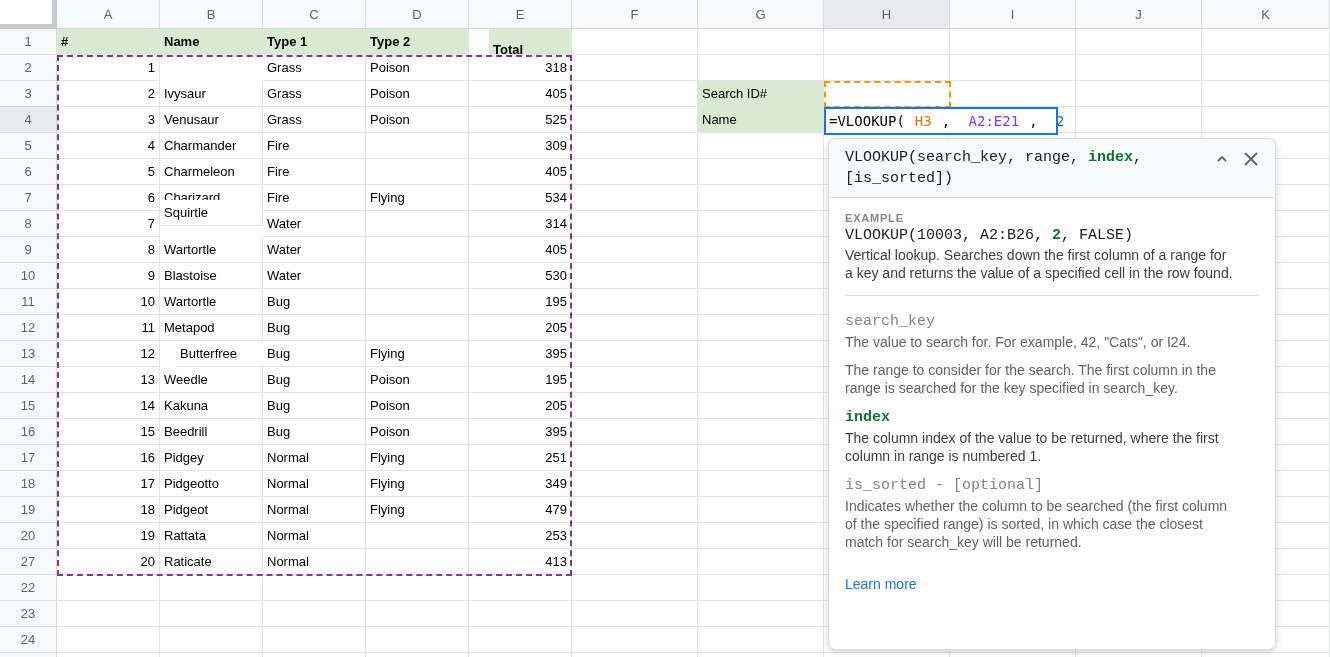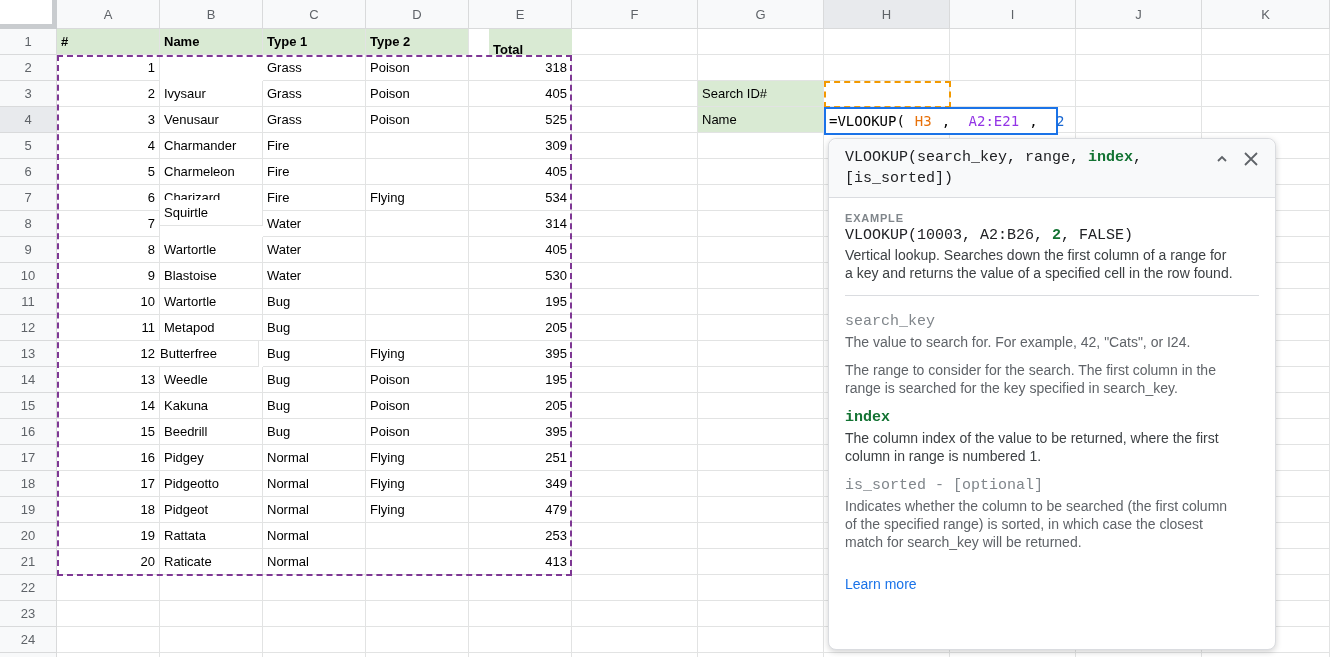--- a/index.html
+++ b/index.html
@@ -71,21 +71,21 @@
       <div class="rowhdr" style="left: 0px; top: 289px; width: 57px; height: 26px;">11</div>
       <div class="rowhdr" style="left: 0px; top: 315px; width: 57px; height: 26px;">12</div>
       <div class="rowhdr" style="left: 0px; top: 341px; width: 57px; height: 26px;">13</div>
       <div class="rowhdr" style="left: 0px; top: 367px; width: 57px; height: 26px;">14</div>
       <div class="rowhdr" style="left: 0px; top: 393px; width: 57px; height: 26px;">15</div>
       <div class="rowhdr" style="left: 0px; top: 419px; width: 57px; height: 26px;">16</div>
       <div class="rowhdr" style="left: 0px; top: 445px; width: 57px; height: 26px;">17</div>
       <div class="rowhdr" style="left: 0px; top: 471px; width: 57px; height: 26px;">18</div>
       <div class="rowhdr" style="left: 0px; top: 497px; width: 57px; height: 26px;">19</div>
       <div class="rowhdr" style="left: 0px; top: 523px; width: 57px; height: 26px;">20</div>
-      <div class="rowhdr" style="left: 0px; top: 549px; width: 57px; height: 26px;">21</div>
+      <div class="rowhdr" style="left: 0px; top: 549px; width: 57px; height: 26px;">27</div>
       <div class="rowhdr" style="left: 0px; top: 575px; width: 57px; height: 26px;">22</div>
       <div class="rowhdr" style="left: 0px; top: 601px; width: 57px; height: 26px;">23</div>
       <div class="rowhdr" style="left: 0px; top: 627px; width: 57px; height: 26px;">24</div>
       <div class="rowhdr" style="left: 0px; top: 653px; width: 57px; height: 26px;"></div>
       <div class="cell green bold" style="left: 57px; top: 29px; width: 103px; height: 26px;">#</div>
       <div class="cell green bold" style="left: 160px; top: 29px; width: 103px; height: 26px;">Name</div>
       <div class="cell green bold" style="left: 263px; top: 29px; width: 103px; height: 26px;">Type 1</div>
       <div class="cell green bold" style="left: 366px; top: 29px; width: 103px; height: 26px;">Type 2</div>
       <div class="cell green bold" style="left: 489px; top: 29px; width: 103px; height: 42px;">Total</div>
       <div class="cell" style="left: 572px; top: 29px; width: 126px; height: 26px;"></div>
@@ -209,21 +209,21 @@
       <div class="cell" style="left: 263px; top: 315px; width: 103px; height: 26px;">Bug</div>
       <div class="cell" style="left: 366px; top: 315px; width: 103px; height: 26px;"></div>
       <div class="cell right" style="left: 469px; top: 315px; width: 103px; height: 26px;">205</div>
       <div class="cell" style="left: 572px; top: 315px; width: 126px; height: 26px;"></div>
       <div class="cell" style="left: 698px; top: 315px; width: 126px; height: 26px;"></div>
       <div class="cell" style="left: 824px; top: 315px; width: 126px; height: 26px;"></div>
       <div class="cell" style="left: 950px; top: 315px; width: 126px; height: 26px;"></div>
       <div class="cell" style="left: 1076px; top: 315px; width: 126px; height: 26px;"></div>
       <div class="cell" style="left: 1202px; top: 315px; width: 128px; height: 26px;"></div>
       <div class="cell right" style="left: 57px; top: 341px; width: 103px; height: 26px;">12</div>
-      <div class="cell" style="left: 156px; top: 341px; width: 103px; height: 26px;">Butterfree</div>
+      <div class="cell" style="left: 176px; top: 341px; width: 103px; height: 26px;">Butterfree</div>
       <div class="cell" style="left: 263px; top: 341px; width: 103px; height: 26px;">Bug</div>
       <div class="cell" style="left: 366px; top: 341px; width: 103px; height: 26px;">Flying</div>
       <div class="cell right" style="left: 469px; top: 341px; width: 103px; height: 26px;">395</div>
       <div class="cell" style="left: 572px; top: 341px; width: 126px; height: 26px;"></div>
       <div class="cell" style="left: 698px; top: 341px; width: 126px; height: 26px;"></div>
       <div class="cell" style="left: 824px; top: 341px; width: 126px; height: 26px;"></div>
       <div class="cell" style="left: 950px; top: 341px; width: 126px; height: 26px;"></div>
       <div class="cell" style="left: 1076px; top: 341px; width: 126px; height: 26px;"></div>
       <div class="cell" style="left: 1202px; top: 341px; width: 128px; height: 26px;"></div>
       <div class="cell right" style="left: 57px; top: 367px; width: 103px; height: 26px;">13</div>

